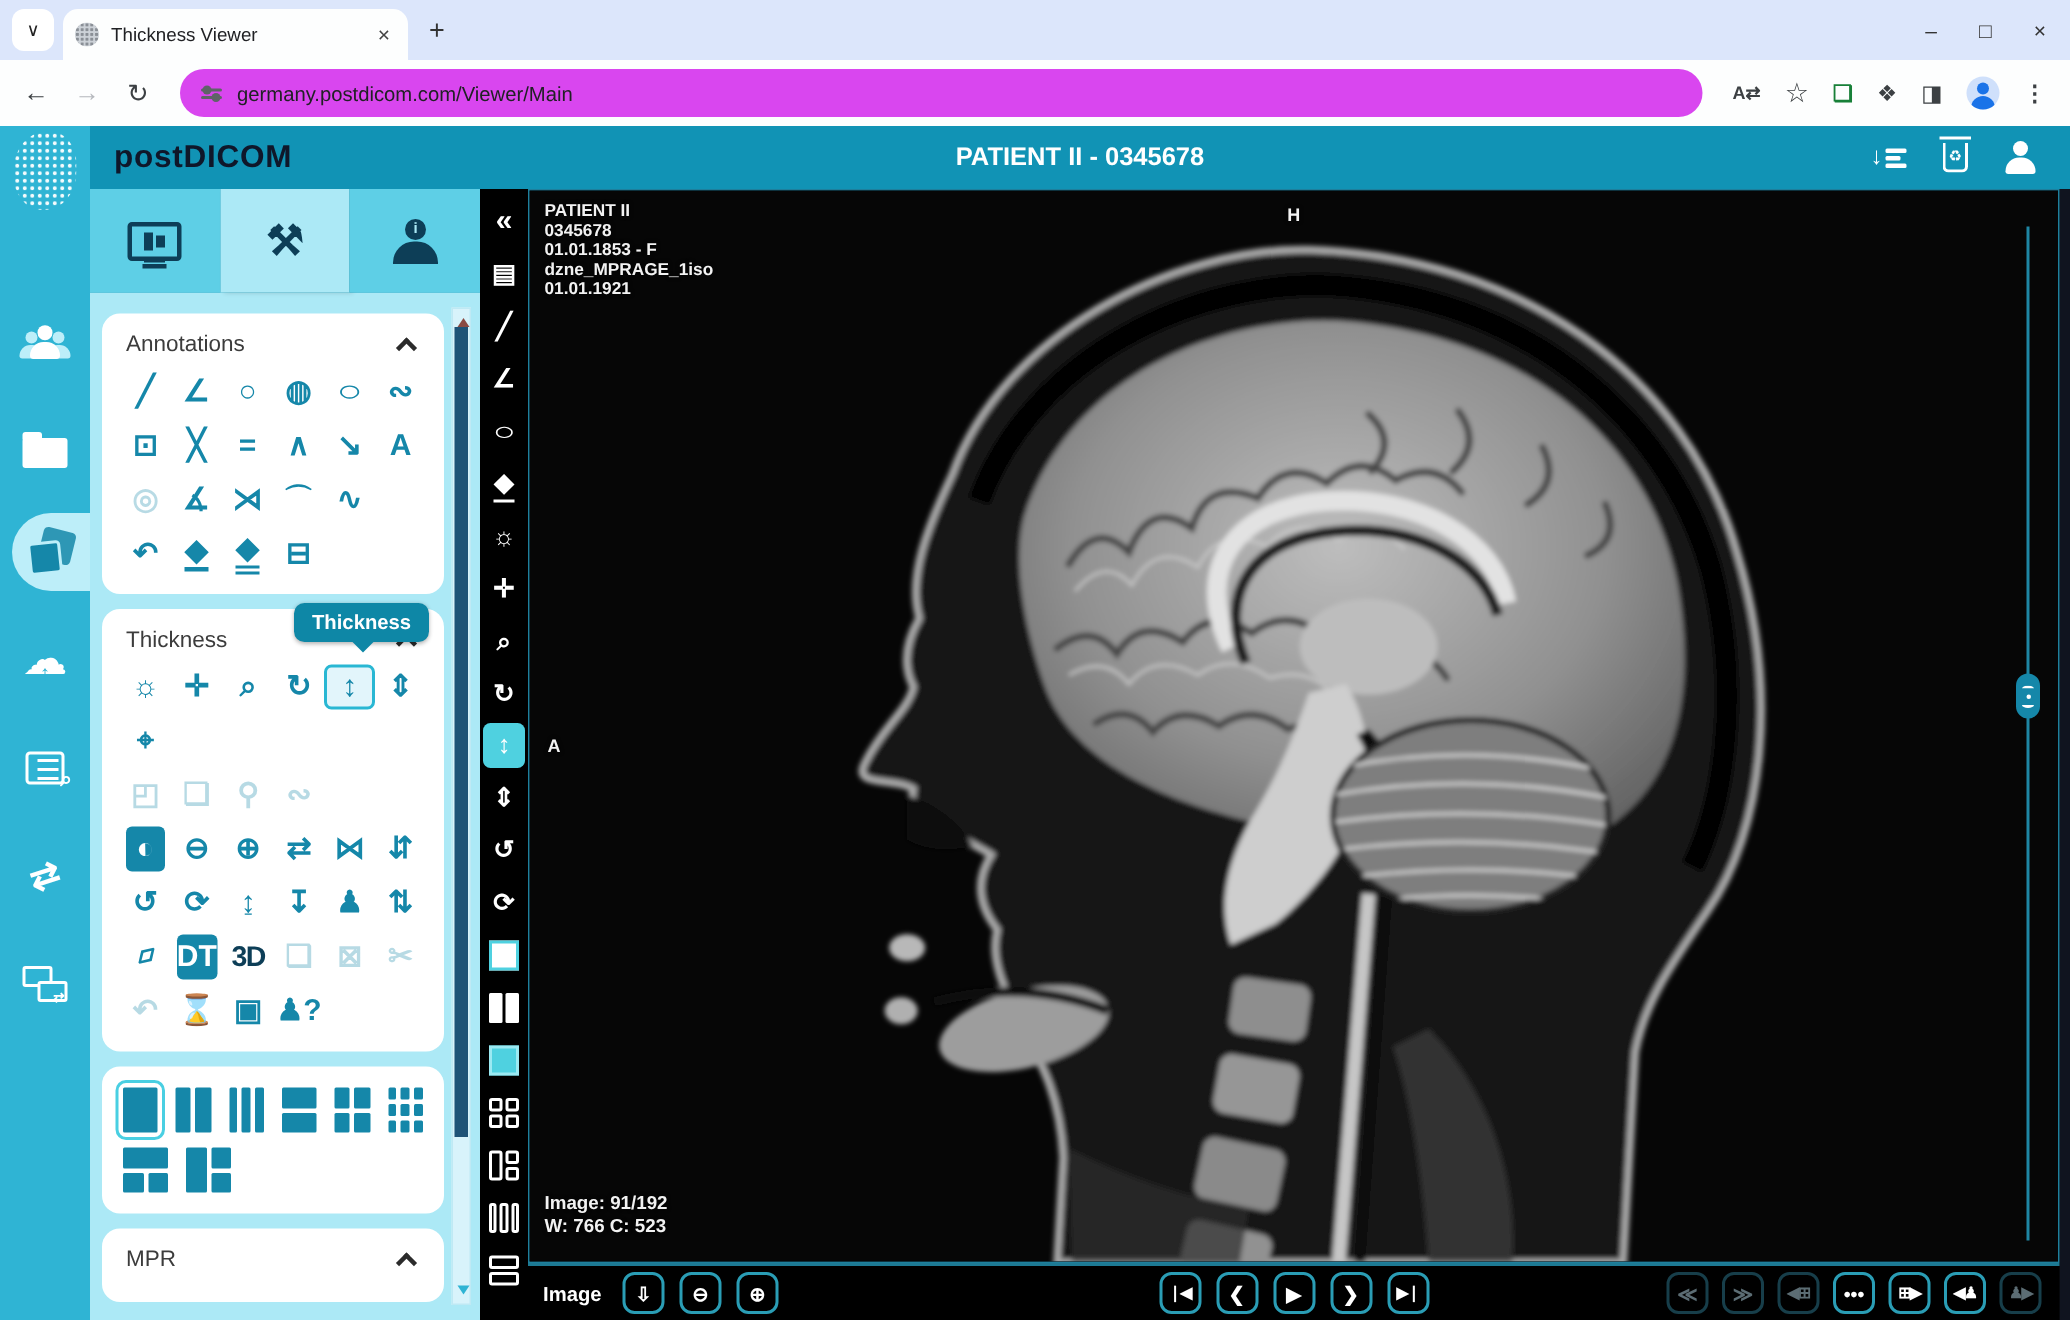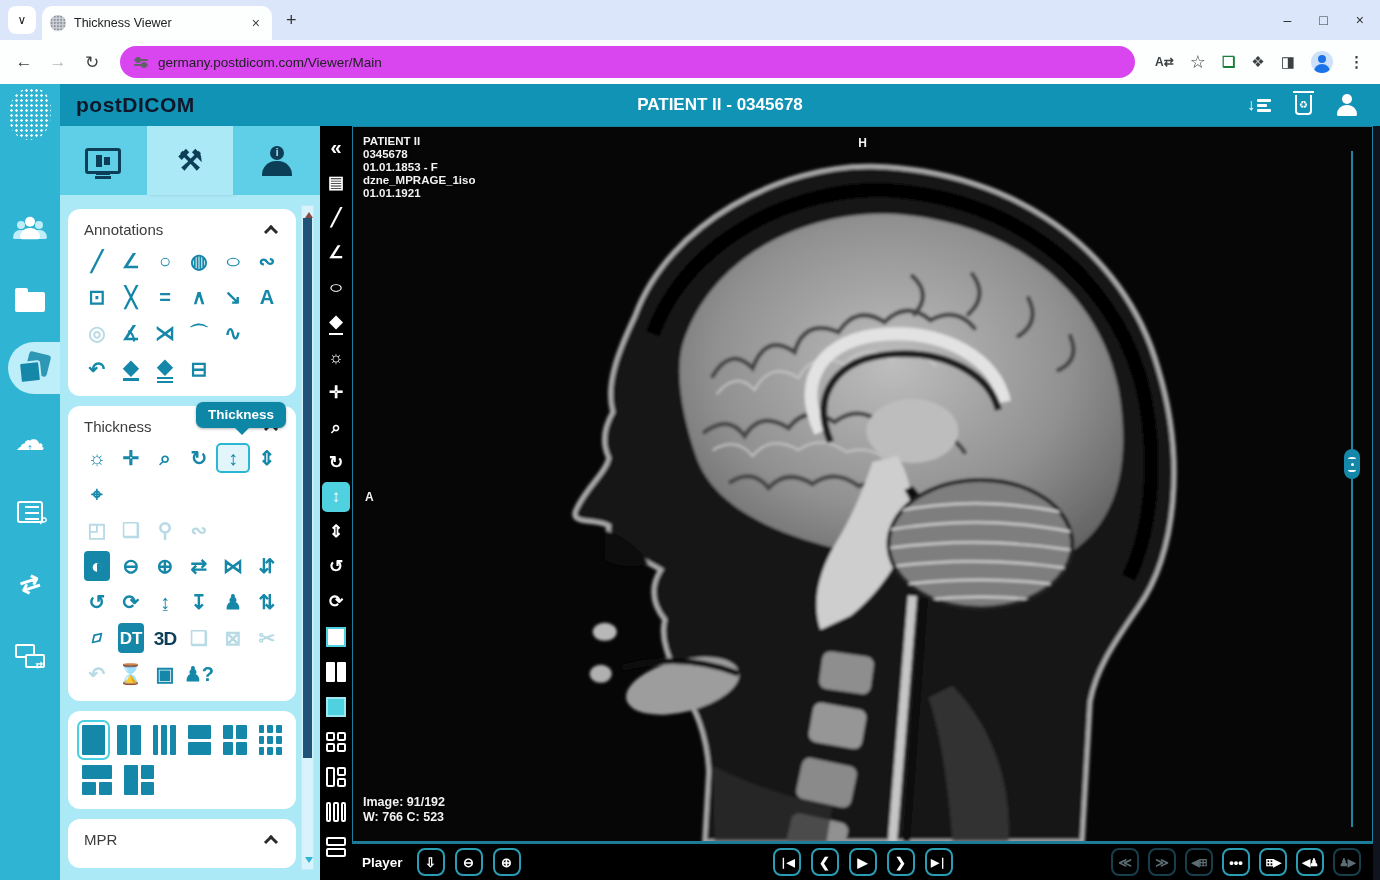--- a/index.html
+++ b/index.html
@@ -110,21 +110,21 @@
   .igrid { display:grid; grid-template-columns:repeat(6,1fr); row-gap:6px; }
   .ico { height:30px; display:flex; align-items:center; justify-content:center; font-size:20px;
     color:#1587a9; font-weight:bold; line-height:1; }
   .ico.dis { opacity:.3; }
   .ico.sel { background:#e2f5fb; border:2px solid #29b7d3; border-radius:5px; }
   .ico.fill { background:#1587a9; color:#fff; border-radius:4px; margin:0 4px; }
   .ico.u1 span { border-bottom:3px solid #1587a9; padding-bottom:1px; }
   .ico.u2 span { border-bottom:6px double #1587a9; padding-bottom:1px; }
   .ico .ell { display:inline-block; transform:scaleX(1.45); }
   .ico .rot { display:inline-block; transform:rotate(45deg); }
-  .ico.dt { font-size:17px; }
+  .ico.dt { font-size:20px; }
   .ico.d3 { color:#0d3e57; font-size:19px; letter-spacing:-1px; }
   .tooltip { position:absolute; z-index:30; left:128px; top:-4px; background:#0e87a6; color:#fff;
     font-size:13.5px; font-weight:bold; padding:5px 12px 6px; border-radius:7px; box-shadow:0 1px 3px rgba(0,0,0,.3); }
   .tooltip::after { content:""; position:absolute; left:38px; bottom:-7px; border:8px solid transparent;
     border-top-color:#0e87a6; border-bottom:none; }
 
   .lrow { display:flex; gap:12px; margin:4px 2px 10px; }
   .lt { width:30px; height:30px; display:grid; gap:3px; }
   .lt i { background:#1587a9; border-radius:1px; }
   .ltsel { outline:2px solid #49cfe2; outline-offset:3px; border-radius:2px; }
@@ -749,21 +749,21 @@
             <div class="track"></div>
             <div class="vthumb">
                 <i></i>
                 <b></b>
                 <i class="flip"></i>
               </div>
           </div>
         </div>
 
         <div class="playerbar">
-          <span class="plabel">Player</span>
+          <span class="plabel">Image</span>
           <span class="pbtn">
               <span>⇩</span>
             </span>
           <span class="pbtn">
               <span>⊖</span>
             </span>
           <span class="pbtn">
               <span>⊕</span>
             </span>
 

